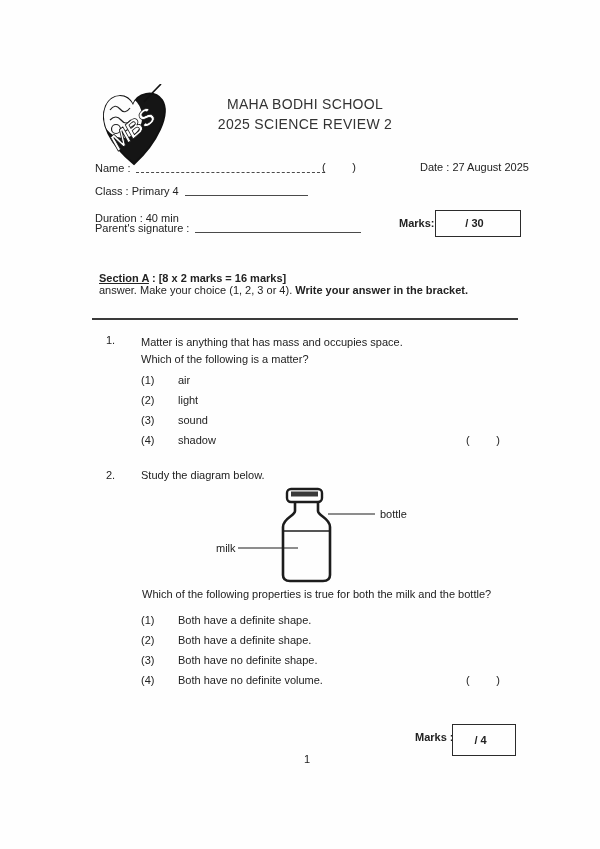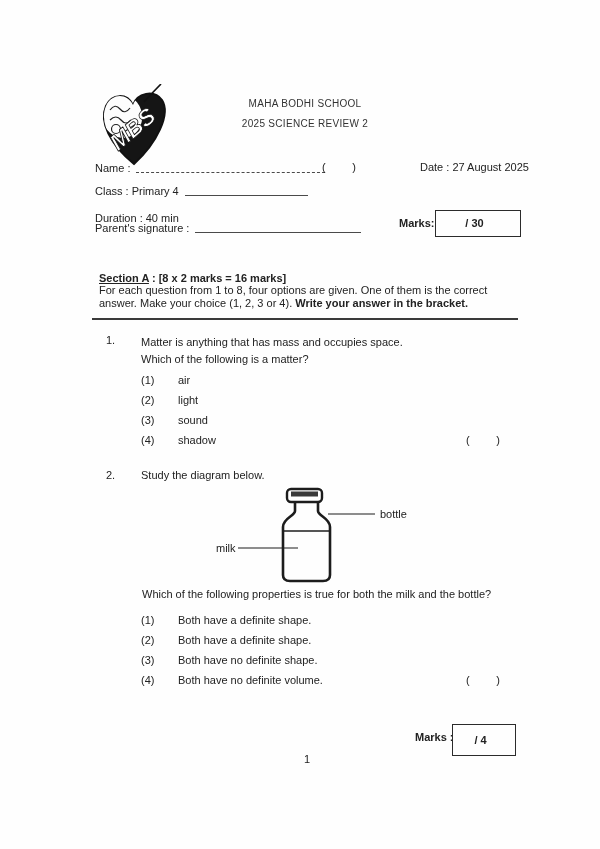--- a/index.html
+++ b/index.html
@@ -7,21 +7,21 @@
     position:relative;
     width:600px; height:849px;
     margin:0 auto;
     background:#fefefe;
     font-family:"Liberation Sans", sans-serif;
     color:#222;
     font-size:11px;
     overflow:hidden;
   }
   .abs { position:absolute; }
-  .center-head { left:90px; width:430px; top:94px; text-align:center; line-height:20px; font-size:10px; letter-spacing:.3px; color:#333; }
+  .center-head { left:90px; width:430px; top:94px; text-align:center; line-height:20px; font-size:14px; letter-spacing:.3px; color:#333; }
   .row { display:flex; align-items:flex-end; }
   .fill-line { flex:1; border-bottom:1.6px solid #4a4a4a; margin:0 2px 1px 6px; height:12px; }
   .fill-dashed { border-bottom-style:dashed; }
   .marks-label { font-weight:bold; }
   .marks-box { border:1.7px solid #2b2b2b; font-weight:bold; text-align:center; box-sizing:border-box; padding-right:7px; }
   .sec-head { font-weight:bold; }
   .sec-head .u { text-decoration:underline; }
   .instr { line-height:12.6px; }
   .b { font-weight:bold; }
   .hr { border-top:2px solid #3a3a3a; }
@@ -89,21 +89,20 @@
 
   <div class="abs row" style="left:95px; top:220px; width:268px;">
     <span>Parent's signature :</span>
     <span class="fill-line"></span>
   </div>
 
   <div class="abs" style="left:99px; top:272px; width:421px;">
     <div class="sec-head">
       <span class="u">Section A</span><span> : [8 x 2 marks = 16 marks]</span>
     </div>
-    <div class="instr">For each question from 1 to 8, four options are given. One of them is the correct</div>
     <div class="instr">
       <span>answer. Make your choice (1, 2, 3 or 4). </span><span class="b">Write your answer in the bracket.</span>
     </div>
   </div>
   <div class="abs hr" style="left:92px; top:318px; width:426px;"></div>
 
   <div class="abs qnum" style="left:106px; top:334px;">1.</div>
   <div class="abs qtext" style="left:141px; top:334px; width:370px;">
     <div>Matter is anything that has mass and occupies space.</div>
     <div>Which of the following is a matter?</div>

